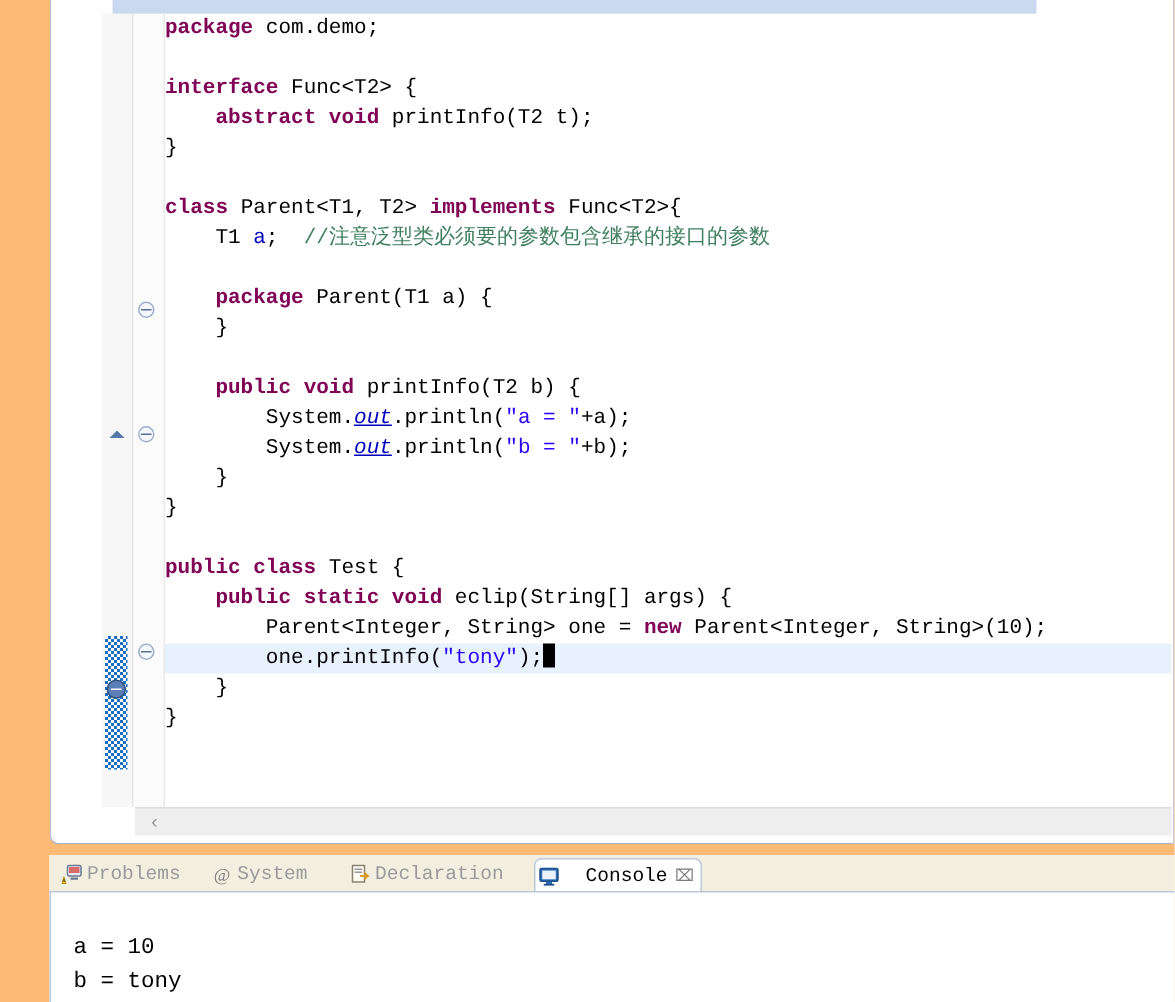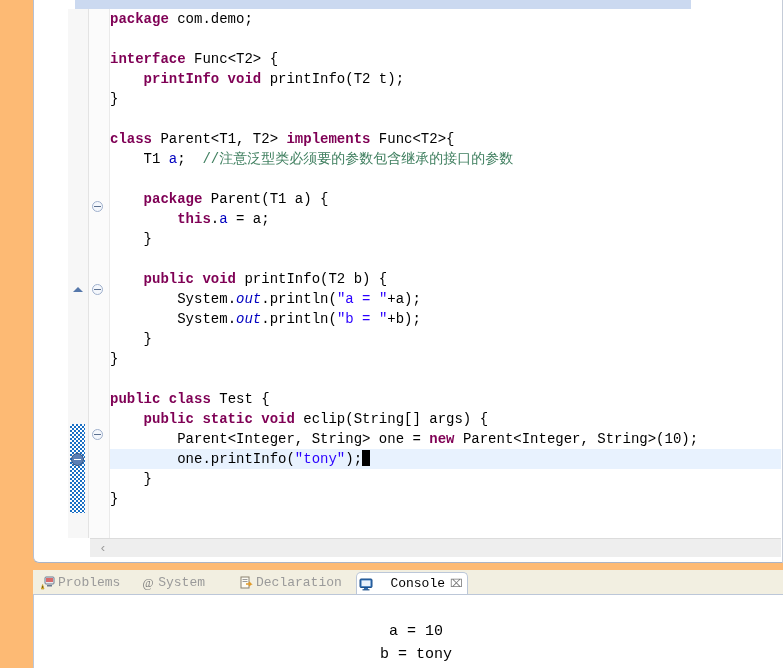--- a/index.html
+++ b/index.html
@@ -143,21 +143,21 @@
     white-space: pre;
     padding-left: 0px;
   }
   .code-line.current {
     background: #e8f2fe;
   }
   .kw      { color: #7f0055; font-weight: bold; }
   .cmt     { color: #3f7f5f; }
   .str     { color: #2a00ff; }
   .fld     { color: #0000c0; }
-  .sfld    { color: #0000c0; font-style: italic; }
+  .sfld    { color: #0000c0; font-style: italic; text-decoration: underline; }
   .plain   { color: #000000; }
   .caret {
     display: inline-block;
     width: 8px;
     height: 16px;
     background: #000000;
     vertical-align: -3px;
   }
 
   
@@ -182,21 +182,20 @@
   }
 
   
   #bottom-panel {
     position: absolute;
     left: 33px;
     top: 570px;
     width: 750px;
     height: 98px;
     background: #ffffff;
-    text-align: center;
   }
   #view-tabbar {
     position: absolute;
     left: 0; top: 0;
     width: 750px;
     height: 24px;
     background: #f2efe1;
   }
   .view-tab {
     position: absolute;
@@ -281,28 +280,27 @@
 
     <div id="fold-ruler"></div>
     <div class="fold-marker" style="top:201px;"></div>
     <div class="fold-marker" style="top:284px;"></div>
     <div class="fold-marker" style="top:429px;"></div>
 
     <div id="code-area">
         <div class="code-line"><span class="kw">package</span><span class="plain"> com.demo;</span></div>
         <div class="code-line">&nbsp;</div>
         <div class="code-line"><span class="kw">interface</span><span class="plain"> Func&lt;T2&gt; {</span></div>
-        <div class="code-line"><span class="plain">    </span><span class="kw">printInfo void</span><span class="plain"> printInfo(T2 t);</span></div>
+        <div class="code-line"><span class="plain">    </span><span class="kw">abstract void</span><span class="plain"> printInfo(T2 t);</span></div>
         <div class="code-line"><span class="plain">}</span></div>
         <div class="code-line">&nbsp;</div>
         <div class="code-line"><span class="kw">class</span><span class="plain"> Parent&lt;T1, T2&gt; </span><span class="kw">implements</span><span class="plain"> Func&lt;T2&gt;{</span></div>
         <div class="code-line"><span class="plain">    </span><span class="plain">T1 </span><span class="fld">a</span><span class="plain">;  </span><span class="cmt">//注意泛型类必须要的参数包含继承的接口的参数</span></div>
         <div class="code-line">&nbsp;</div>
         <div class="code-line"><span class="plain">    </span><span class="kw">package</span><span class="plain"> Parent(T1 a) {</span></div>
-        <div class="code-line"><span class="plain">        </span><span class="kw">this</span><span class="plain">.</span><span class="fld">a</span><span class="plain"> = a;</span></div>
         <div class="code-line"><span class="plain">    </span><span class="plain">}</span></div>
         <div class="code-line">&nbsp;</div>
         <div class="code-line"><span class="plain">    </span><span class="kw">public void</span><span class="plain"> printInfo(T2 b) {</span></div>
         <div class="code-line"><span class="plain">        </span><span class="plain">System.</span><span class="sfld">out</span><span class="plain">.println(</span><span class="str">"a = "</span><span class="plain">+a);</span></div>
         <div class="code-line"><span class="plain">        </span><span class="plain">System.</span><span class="sfld">out</span><span class="plain">.println(</span><span class="str">"b = "</span><span class="plain">+b);</span></div>
         <div class="code-line"><span class="plain">    </span><span class="plain">}</span></div>
         <div class="code-line"><span class="plain">}</span></div>
         <div class="code-line">&nbsp;</div>
         <div class="code-line"><span class="kw">public class</span><span class="plain"> Test {</span></div>
         <div class="code-line"><span class="plain">    </span><span class="kw">public static void</span><span class="plain"> eclip(String[] args) {</span></div>
@@ -323,21 +321,21 @@
         <div class="view-tab" style="left: 6px;"><span class="tabicon"><svg width="14" height="14" viewBox="0 0 14 14">
               <rect x="4" y="1" width="9" height="7" rx="1" fill="#e8eaf0" stroke="#6b7a8f"></rect>
               <rect x="5" y="2" width="7" height="4" fill="#d86a6a"></rect>
               <rect x="6" y="9" width="5" height="1.5" fill="#6b7a8f"></rect>
               <polygon points="3,13 0.3,13 1.6,8.5" fill="#f4c430" stroke="#b08a12" stroke-width="0.6"></polygon>
               <rect x="1.3" y="10" width="0.8" height="2" fill="#5a4500"></rect>
             </svg></span><span>Problems</span></div>
         <div class="view-tab" style="left: 106.2px;"><span class="tabicon"><svg width="14" height="14" viewBox="0 0 14 14">
               <text x="7" y="11" font-size="12" text-anchor="middle" fill="#7f7f7f" font-family="Liberation Serif,serif">@</text>
             </svg></span><span>System</span></div>
-        <div class="view-tab" style="left: 204px; font-family: Liberation Mono, monospace;"><span class="tabicon"><svg width="14" height="14" viewBox="0 0 14 14">
+        <div class="view-tab" style="left: 198px; font-family: Liberation Mono, monospace;"><span class="tabicon"><svg width="14" height="14" viewBox="0 0 14 14">
               <rect x="2" y="1" width="8" height="11" fill="#fdfbf2" stroke="#8a8270"></rect>
               <line x1="3.5" y1="3.5" x2="8.5" y2="3.5" stroke="#9a9a9a"></line>
               <line x1="3.5" y1="5.5" x2="8.5" y2="5.5" stroke="#9a9a9a"></line>
               <path d="M7 8 l5 0 l-2 -2 M12 8 l-2 2" fill="none" stroke="#e09a2a" stroke-width="1.4"></path>
             </svg></span><span>Declaration</span></div>
         <div class="view-tab active" style="left: 323.4px;"><span class="tabicon"><svg width="14" height="14" viewBox="0 0 14 14">
               <rect x="1" y="2" width="12" height="8.5" rx="1" fill="#2f6fb5" stroke="#1d4f88"></rect>
               <rect x="2.5" y="3.4" width="9" height="5.8" fill="#eaf2fb"></rect>
               <rect x="5" y="11" width="4" height="1.6" fill="#2f6fb5"></rect>
               <rect x="3.5" y="12.2" width="7" height="1.2" fill="#1d4f88"></rect>

